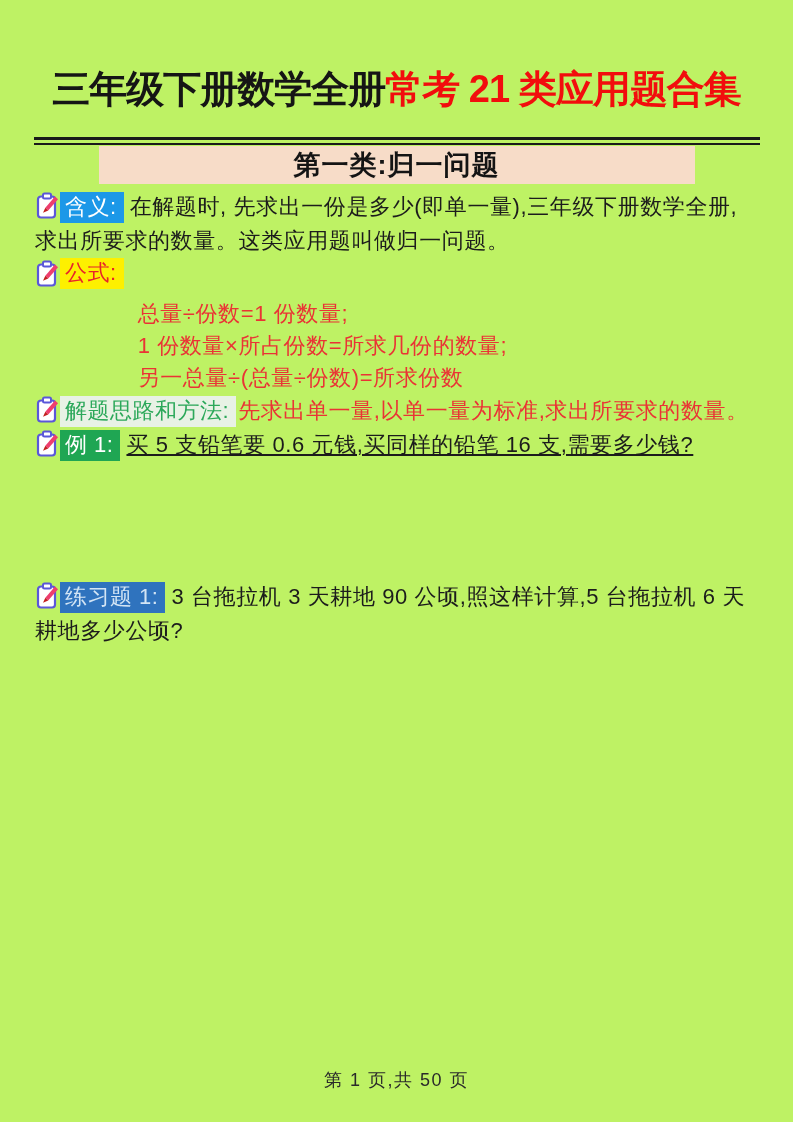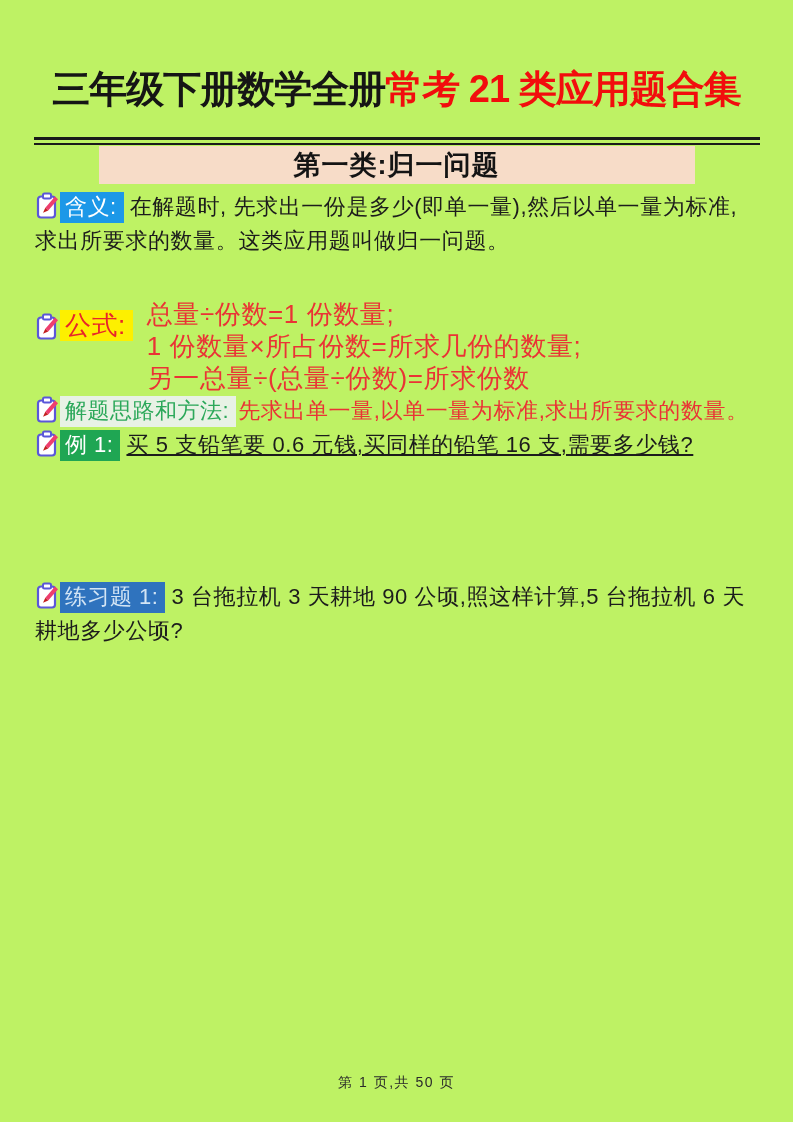--- a/index.html
+++ b/index.html
@@ -58,33 +58,33 @@
     letter-spacing:0.5px;
     margin-right:6px;
   }
   .lbl-meaning{background:#1c98e8;color:#ffffff;}
   .lbl-formula{background:#fdf000;color:#e8252a;}
   .lbl-method{background:#e8f2e5;color:#2ca85a;margin-right:2px;}
   .lbl-example{background:#1fa653;color:#ffffff;}
   .lbl-practice{background:#2f73be;color:#d3e5f5;}
   .red-text{color:#ea3335;}
   .formula-para{
-    display:flex;align-items:center;
-    font-size:26px;line-height:32px;letter-spacing:0.6px;
+    display:flex;align-items:flex-start;
+    font-size:22px;line-height:32px;letter-spacing:0.6px;
   }
   .formula-para .memo{flex:none;margin-top:2px;}
   .formula-para .lbl{flex:none;}
   .formula-lines{color:#ea3335;margin-left:8px;margin-top:40px;}
   .gap-example{margin-bottom:118px;text-decoration:underline;}
   .gap-practice{}
   
   .footer{
     position:absolute;left:0;right:0;bottom:30px;
     text-align:center;
-    font-size:14px;color:#2a2a2a;letter-spacing:1.5px;
+    font-size:18px;color:#2a2a2a;letter-spacing:1.5px;
   }
 </style>
 </head>
 <body>
 
 <div class="page">
 
   <h1 class="title">
     <span class="t-black">三年级下册数学全册</span><span class="t-red">常考 21 类应用题合集</span>
   </h1>
@@ -96,21 +96,21 @@
   <div class="content">
 
     <p class="para first">
       <span class="memo">
         <svg width="24" height="28" viewBox="0 0 24 28">
           <rect x="3" y="4.5" width="17" height="21" rx="3" fill="#ffffff" stroke="#5b57d9" stroke-width="2.2"></rect>
           <rect x="8" y="1.5" width="8" height="5" rx="1.5" fill="#ffffff" stroke="#5b57d9" stroke-width="2"></rect>
           <path d="M10.3 15.8 L20 4.5 L23 7.2 L13.2 18.6 Z" fill="#ee3d6e"></path>
           <path d="M10.3 15.8 L13.2 18.6 L8 20.8 Z" fill="#c21f1f"></path>
         </svg>
-      </span><span class="lbl lbl-meaning">含义:</span><span>在解题时, 先求出一份是多少(即单一量),然后以单一量为标准,求出所要求的数量。这类应用题叫做归一问题。</span>
+      </span><span class="lbl lbl-meaning">含义:</span><span>在解题时, 先求出一份是多少(即单一量),三年级下册数学全册,求出所要求的数量。这类应用题叫做归一问题。</span>
     </p>
 
     <div class="formula-para">
       <span class="memo">
         <svg width="24" height="28" viewBox="0 0 24 28">
           <rect x="3" y="4.5" width="17" height="21" rx="3" fill="#ffffff" stroke="#5b57d9" stroke-width="2.2"></rect>
           <rect x="8" y="1.5" width="8" height="5" rx="1.5" fill="#ffffff" stroke="#5b57d9" stroke-width="2"></rect>
           <path d="M10.3 15.8 L20 4.5 L23 7.2 L13.2 18.6 Z" fill="#ee3d6e"></path>
           <path d="M10.3 15.8 L13.2 18.6 L8 20.8 Z" fill="#c21f1f"></path>
         </svg>

